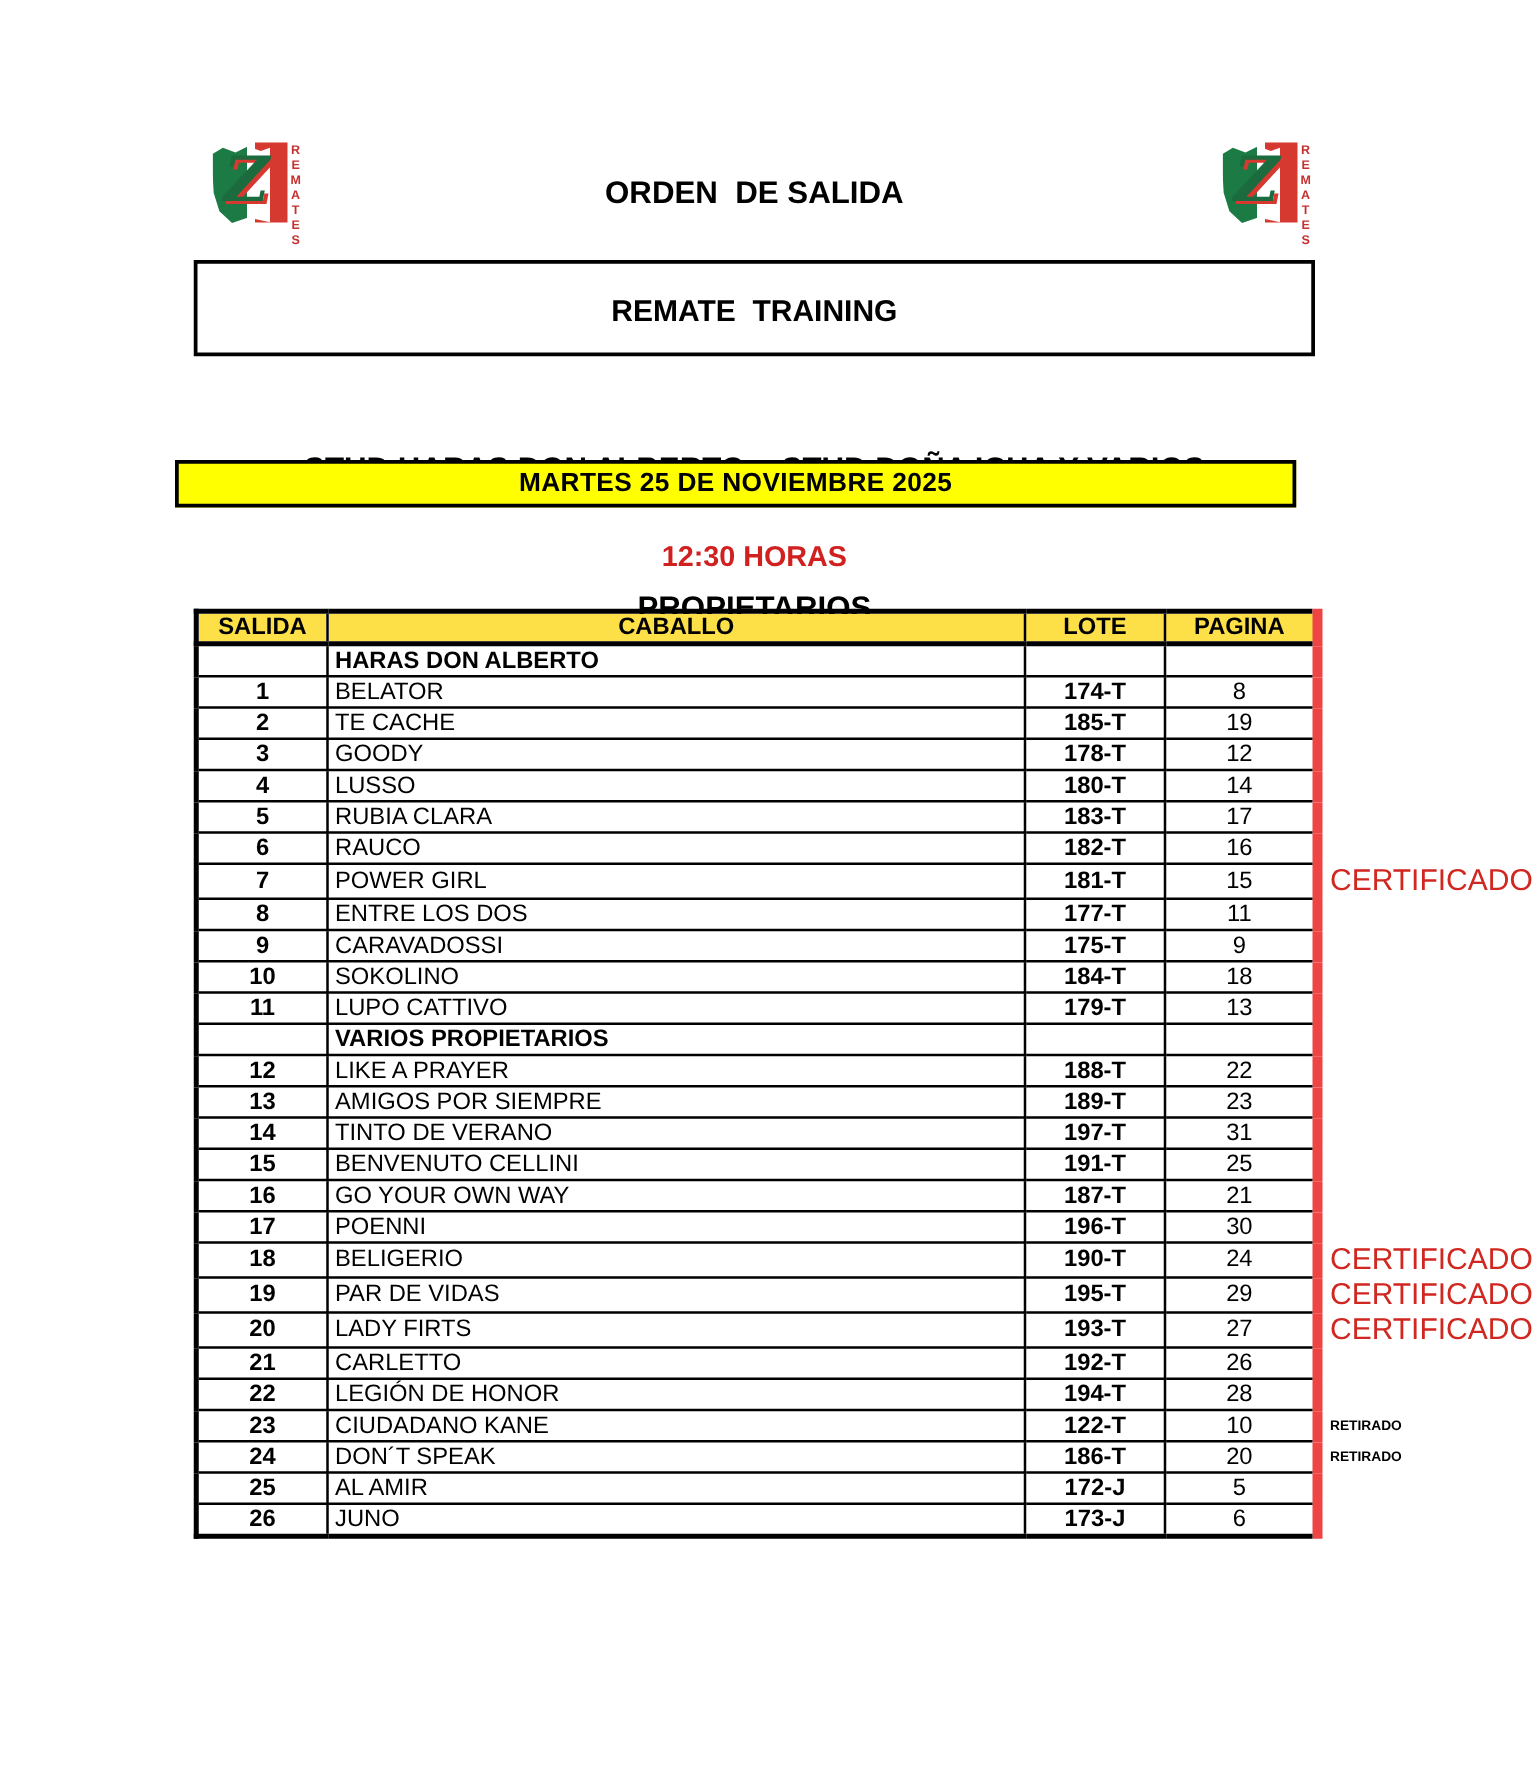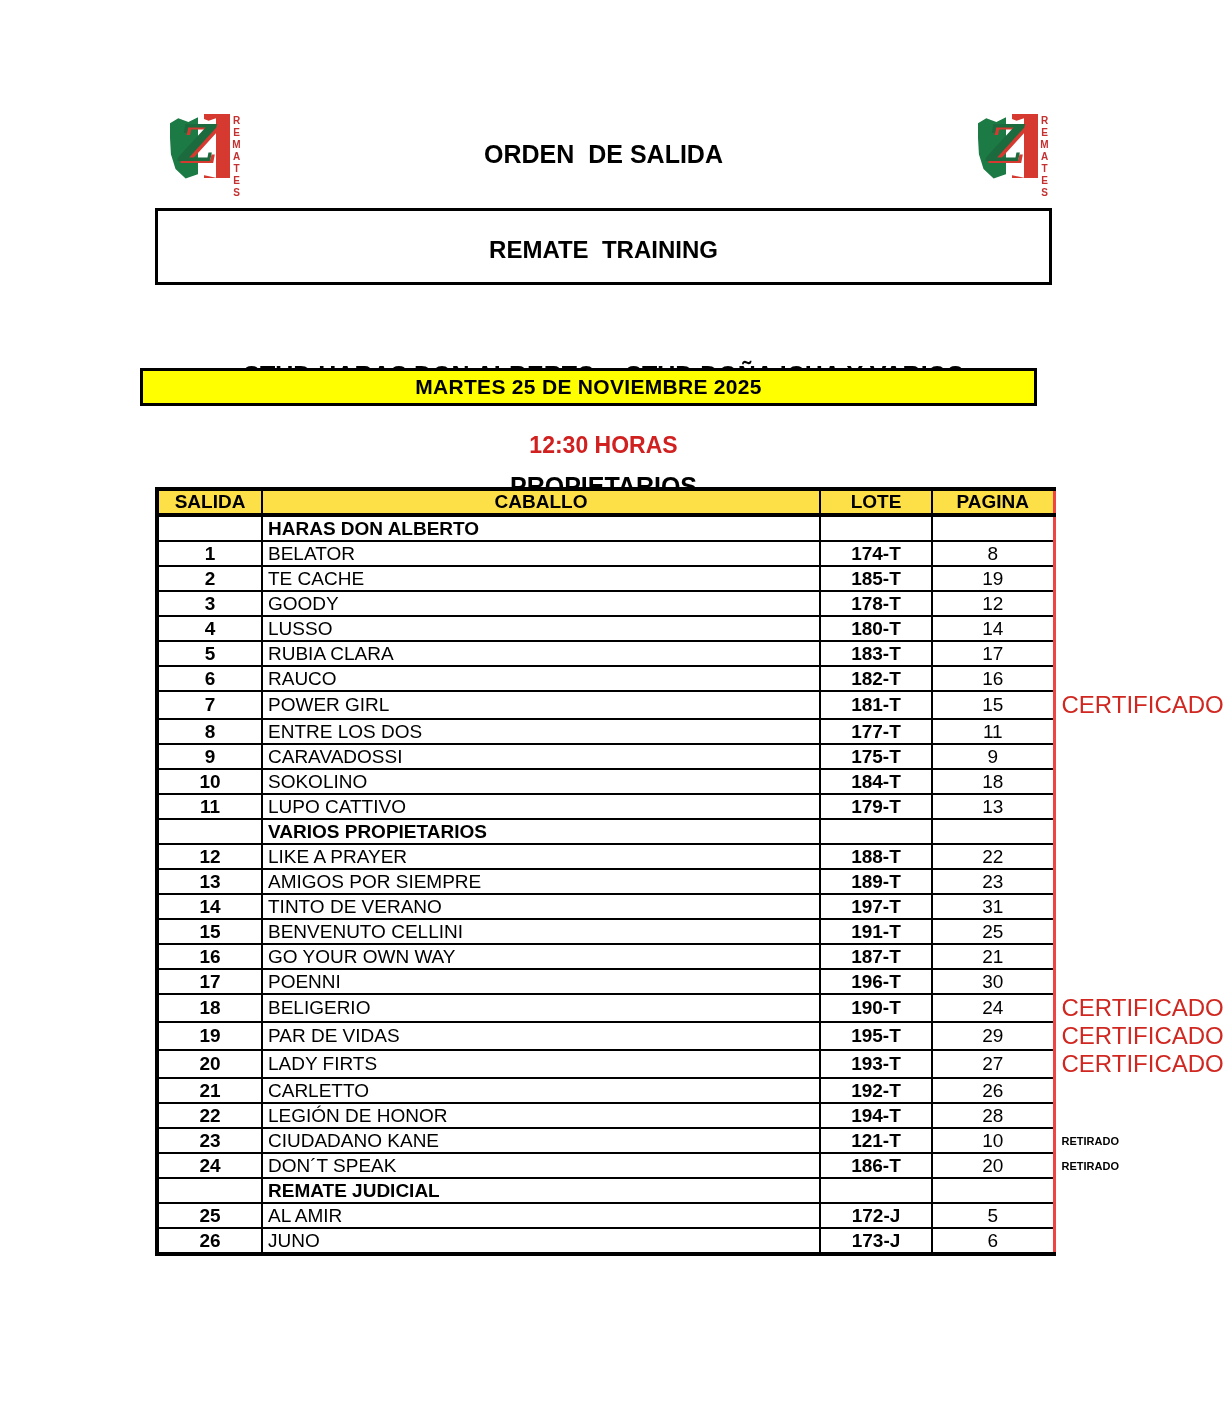--- a/index.html
+++ b/index.html
@@ -67,21 +67,21 @@
   table#salelist { border-collapse:collapse; table-layout:fixed; }
   #salelist th, #salelist td {
     border:2px solid #000; padding:0; overflow:hidden; white-space:nowrap;
   }
   #salelist th {
     background:#fde047; height:20px; font-size:19px; font-weight:bold;
     border-top:4px solid #000; border-bottom:4px solid #000; text-align:center;
   }
   #salelist td { height:23px; font-size:19px; vertical-align:middle; }
   #salelist th:first-child, #salelist td:first-child { border-left:4px solid #000; }
-  #salelist th.col-pagina, #salelist td.col-pagina { border-right:3px solid #ef4444; }
+  #salelist th.col-pagina, #salelist td.col-pagina { border-right:8px solid #ef4444; }
   #salelist tr:last-child td:not(.note) { border-bottom:4px solid #000; }
   #salelist td.col-salida  { text-align:center; font-weight:bold; }
   #salelist td.col-caballo { text-align:left; padding-left:5px; }
   #salelist td.col-lote    { text-align:center; font-weight:bold; }
   #salelist td.col-pagina  { text-align:center; }
   #salelist td.section     { font-weight:bold; }
   #salelist th.note, #salelist td.note {
     border:none; background:none; text-align:left; padding-left:6px;
   }
   #salelist td.note-certificado { color:#D02720; font-size:24px; font-weight:normal; }
@@ -304,39 +304,32 @@
         <tr>
           <td class="col-salida">22</td>
           <td class="col-caballo">LEGIÓN DE HONOR</td>
           <td class="col-lote">194-T</td>
           <td class="col-pagina">28</td>
           <td class="note"></td>
         </tr>
         <tr>
           <td class="col-salida">23</td>
           <td class="col-caballo">CIUDADANO KANE</td>
-          <td class="col-lote">121-T</td>
+          <td class="col-lote">122-T</td>
           <td class="col-pagina">10</td>
           <td class="note note-retirado">RETIRADO</td>
         </tr>
         <tr>
           <td class="col-salida">24</td>
           <td class="col-caballo">DON´T SPEAK</td>
           <td class="col-lote">186-T</td>
           <td class="col-pagina">20</td>
           <td class="note note-retirado">RETIRADO</td>
         </tr>
         <tr>
-          <td class="col-salida section"></td>
-          <td class="col-caballo section">REMATE JUDICIAL</td>
-          <td class="col-lote section"></td>
-          <td class="col-pagina section"></td>
-          <td class="note"></td>
-        </tr>
-        <tr>
           <td class="col-salida">25</td>
           <td class="col-caballo">AL AMIR</td>
           <td class="col-lote">172-J</td>
           <td class="col-pagina">5</td>
           <td class="note"></td>
         </tr>
         <tr>
           <td class="col-salida">26</td>
           <td class="col-caballo">JUNO</td>
           <td class="col-lote">173-J</td>

